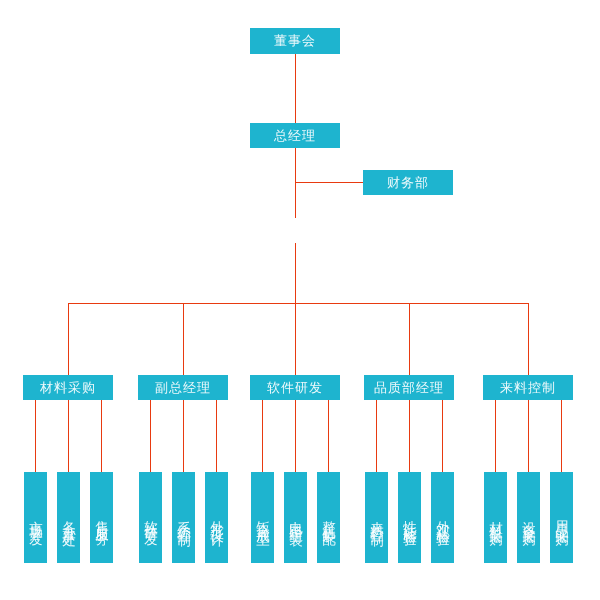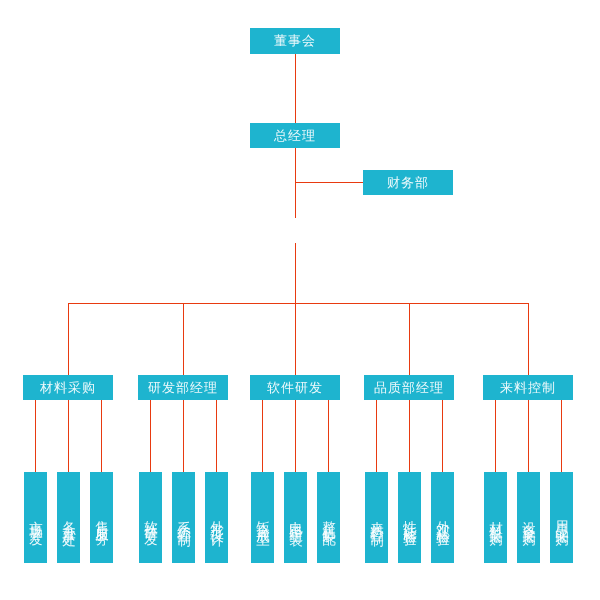--- a/index.html
+++ b/index.html
@@ -50,21 +50,21 @@
   <div id="departments">
       <div class="line v" style="left: 68px; top: 303px; height: 72px;"></div>
       <div class="node h" style="left: 23px; top: 375px;">材料采购</div>
       <div class="line v" style="left: 35px; top: 400px; height: 72px;"></div>
       <div class="node v" style="left: 24px; top: 472px;">市场开发</div>
       <div class="line v" style="left: 68px; top: 400px; height: 72px;"></div>
       <div class="node v" style="left: 57px; top: 472px;">各办事处</div>
       <div class="line v" style="left: 101px; top: 400px; height: 72px;"></div>
       <div class="node v" style="left: 90px; top: 472px;">售后服务</div>
       <div class="line v" style="left: 183px; top: 303px; height: 72px;"></div>
-      <div class="node h" style="left: 138px; top: 375px;">研发部经理</div>
+      <div class="node h" style="left: 138px; top: 375px;">副总经理</div>
       <div class="line v" style="left: 150px; top: 400px; height: 72px;"></div>
       <div class="node v" style="left: 139px; top: 472px;">软件研发</div>
       <div class="line v" style="left: 183px; top: 400px; height: 72px;"></div>
       <div class="node v" style="left: 172px; top: 472px;">系统控制</div>
       <div class="line v" style="left: 216px; top: 400px; height: 72px;"></div>
       <div class="node v" style="left: 205px; top: 472px;">外形设计</div>
       <div class="line v" style="left: 295px; top: 303px; height: 72px;"></div>
       <div class="node h" style="left: 250px; top: 375px;">软件研发</div>
       <div class="line v" style="left: 262px; top: 400px; height: 72px;"></div>
       <div class="node v" style="left: 251px; top: 472px;">钣金成型</div>

